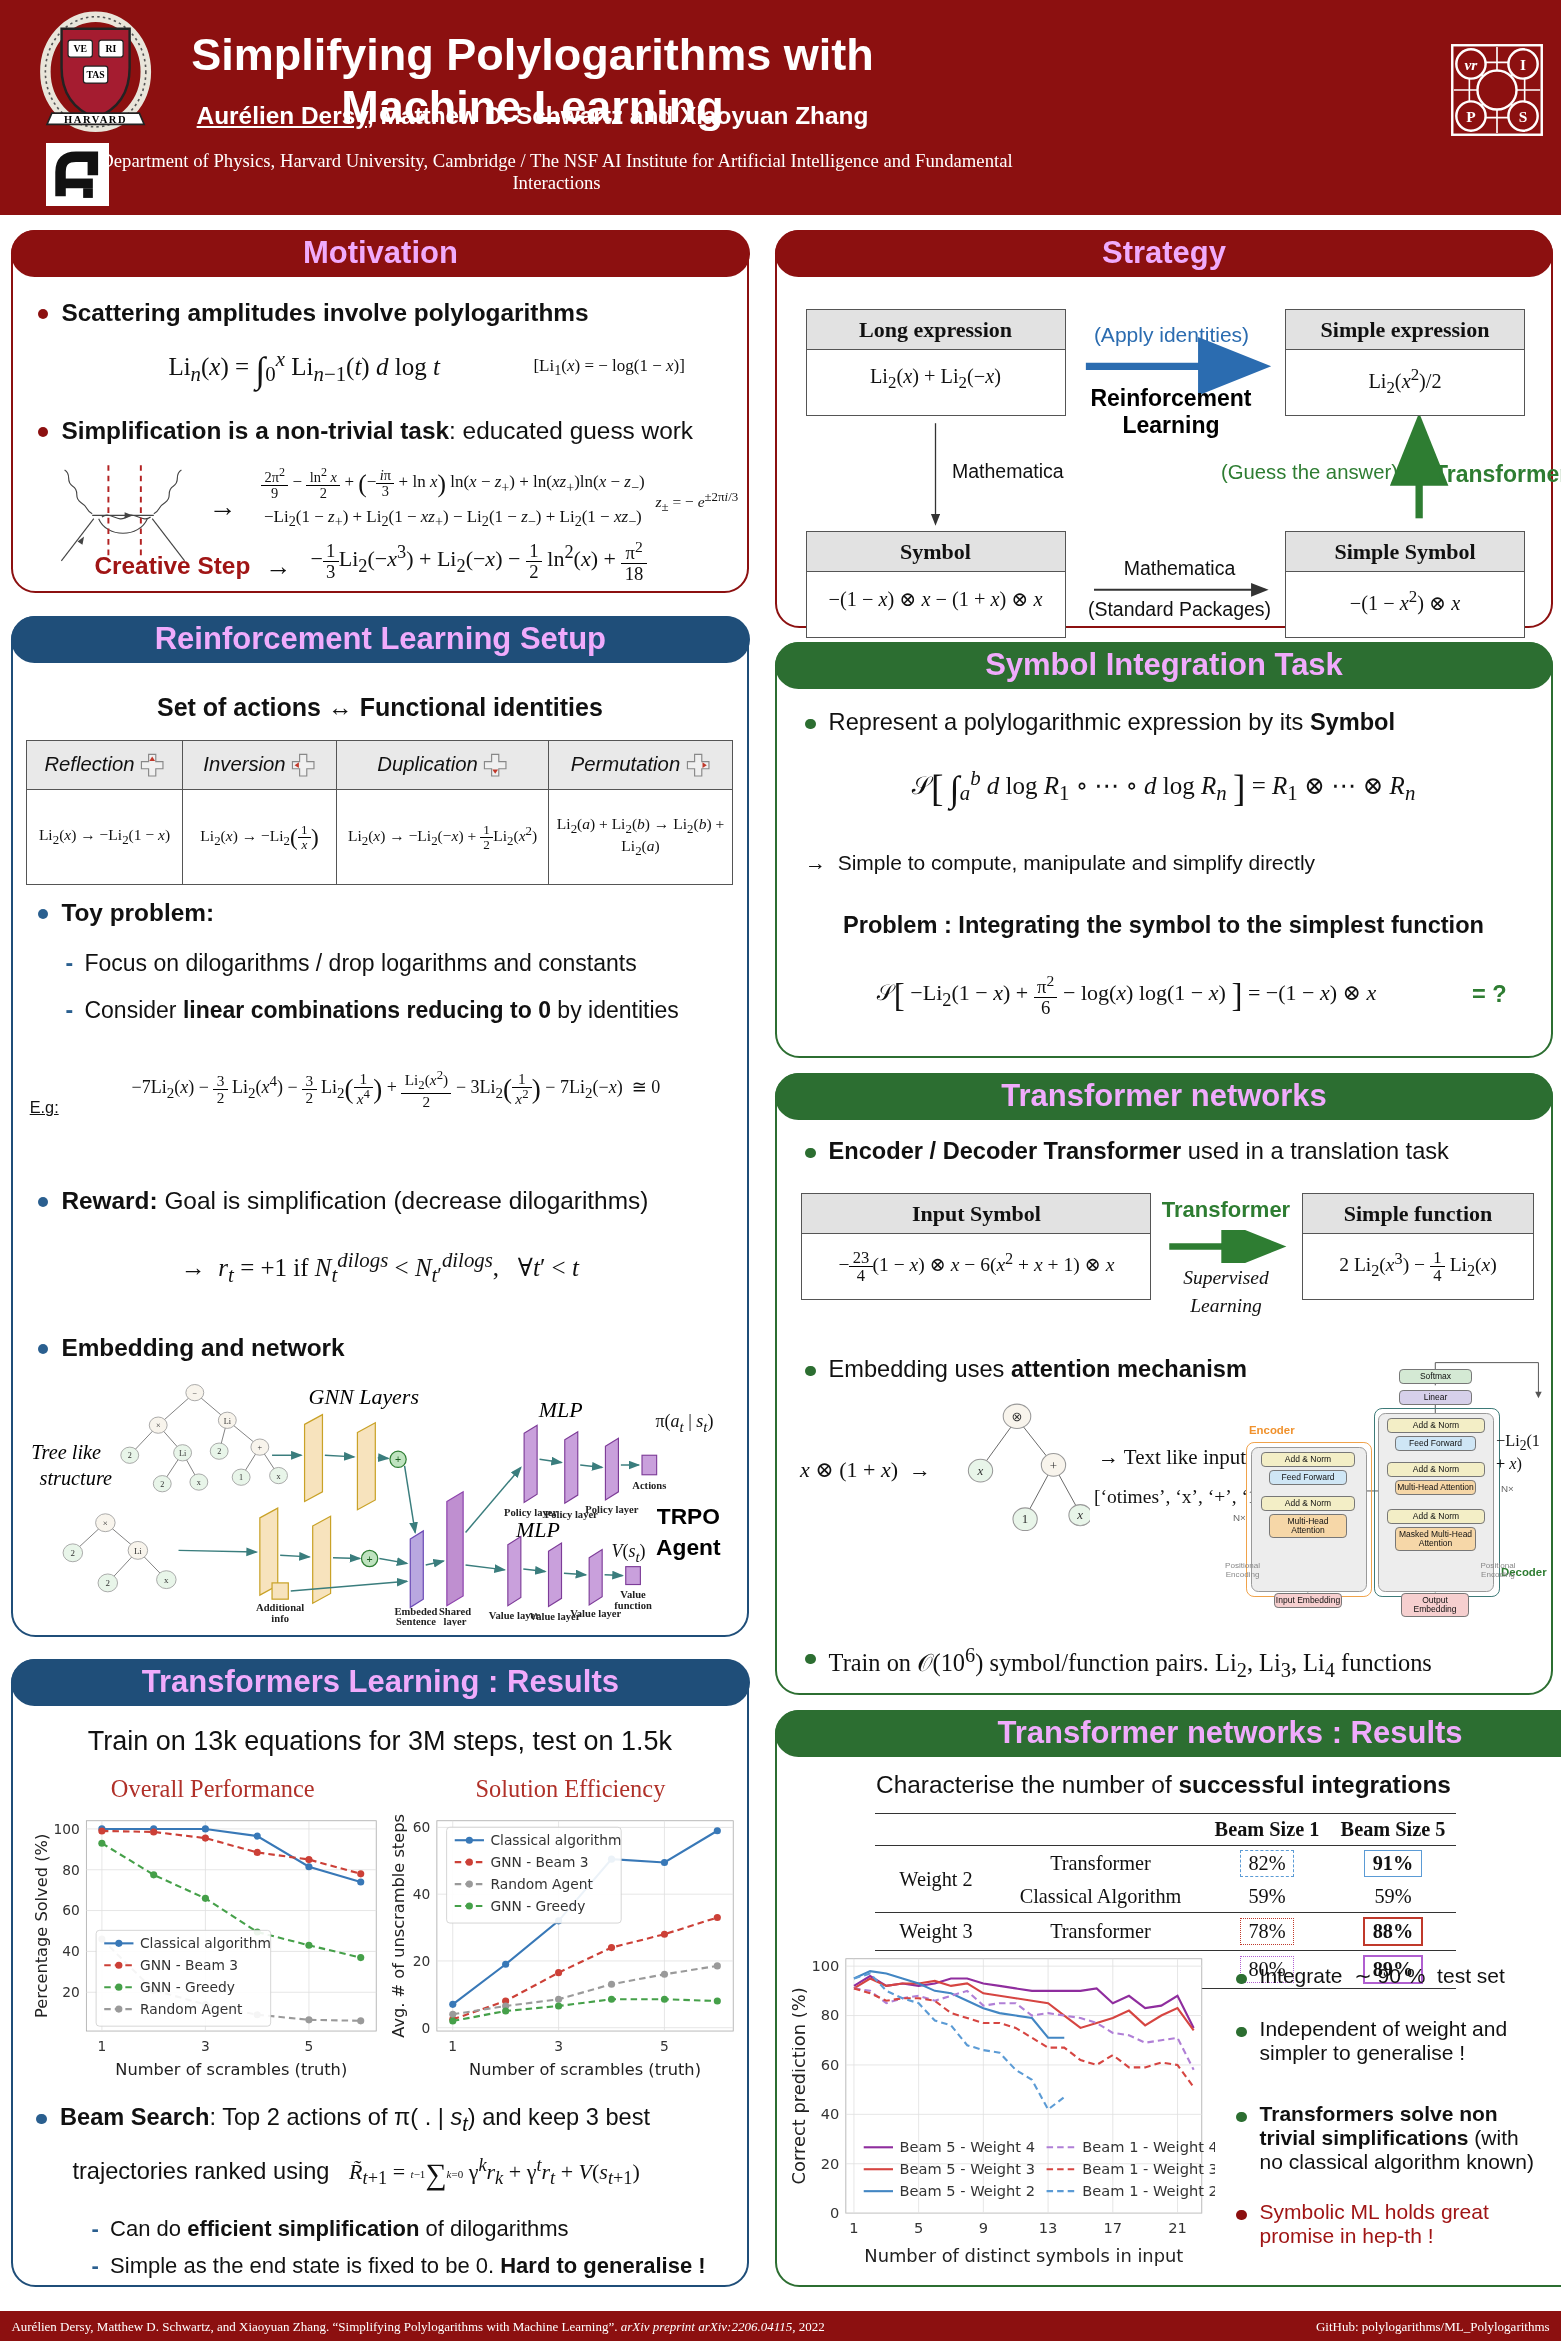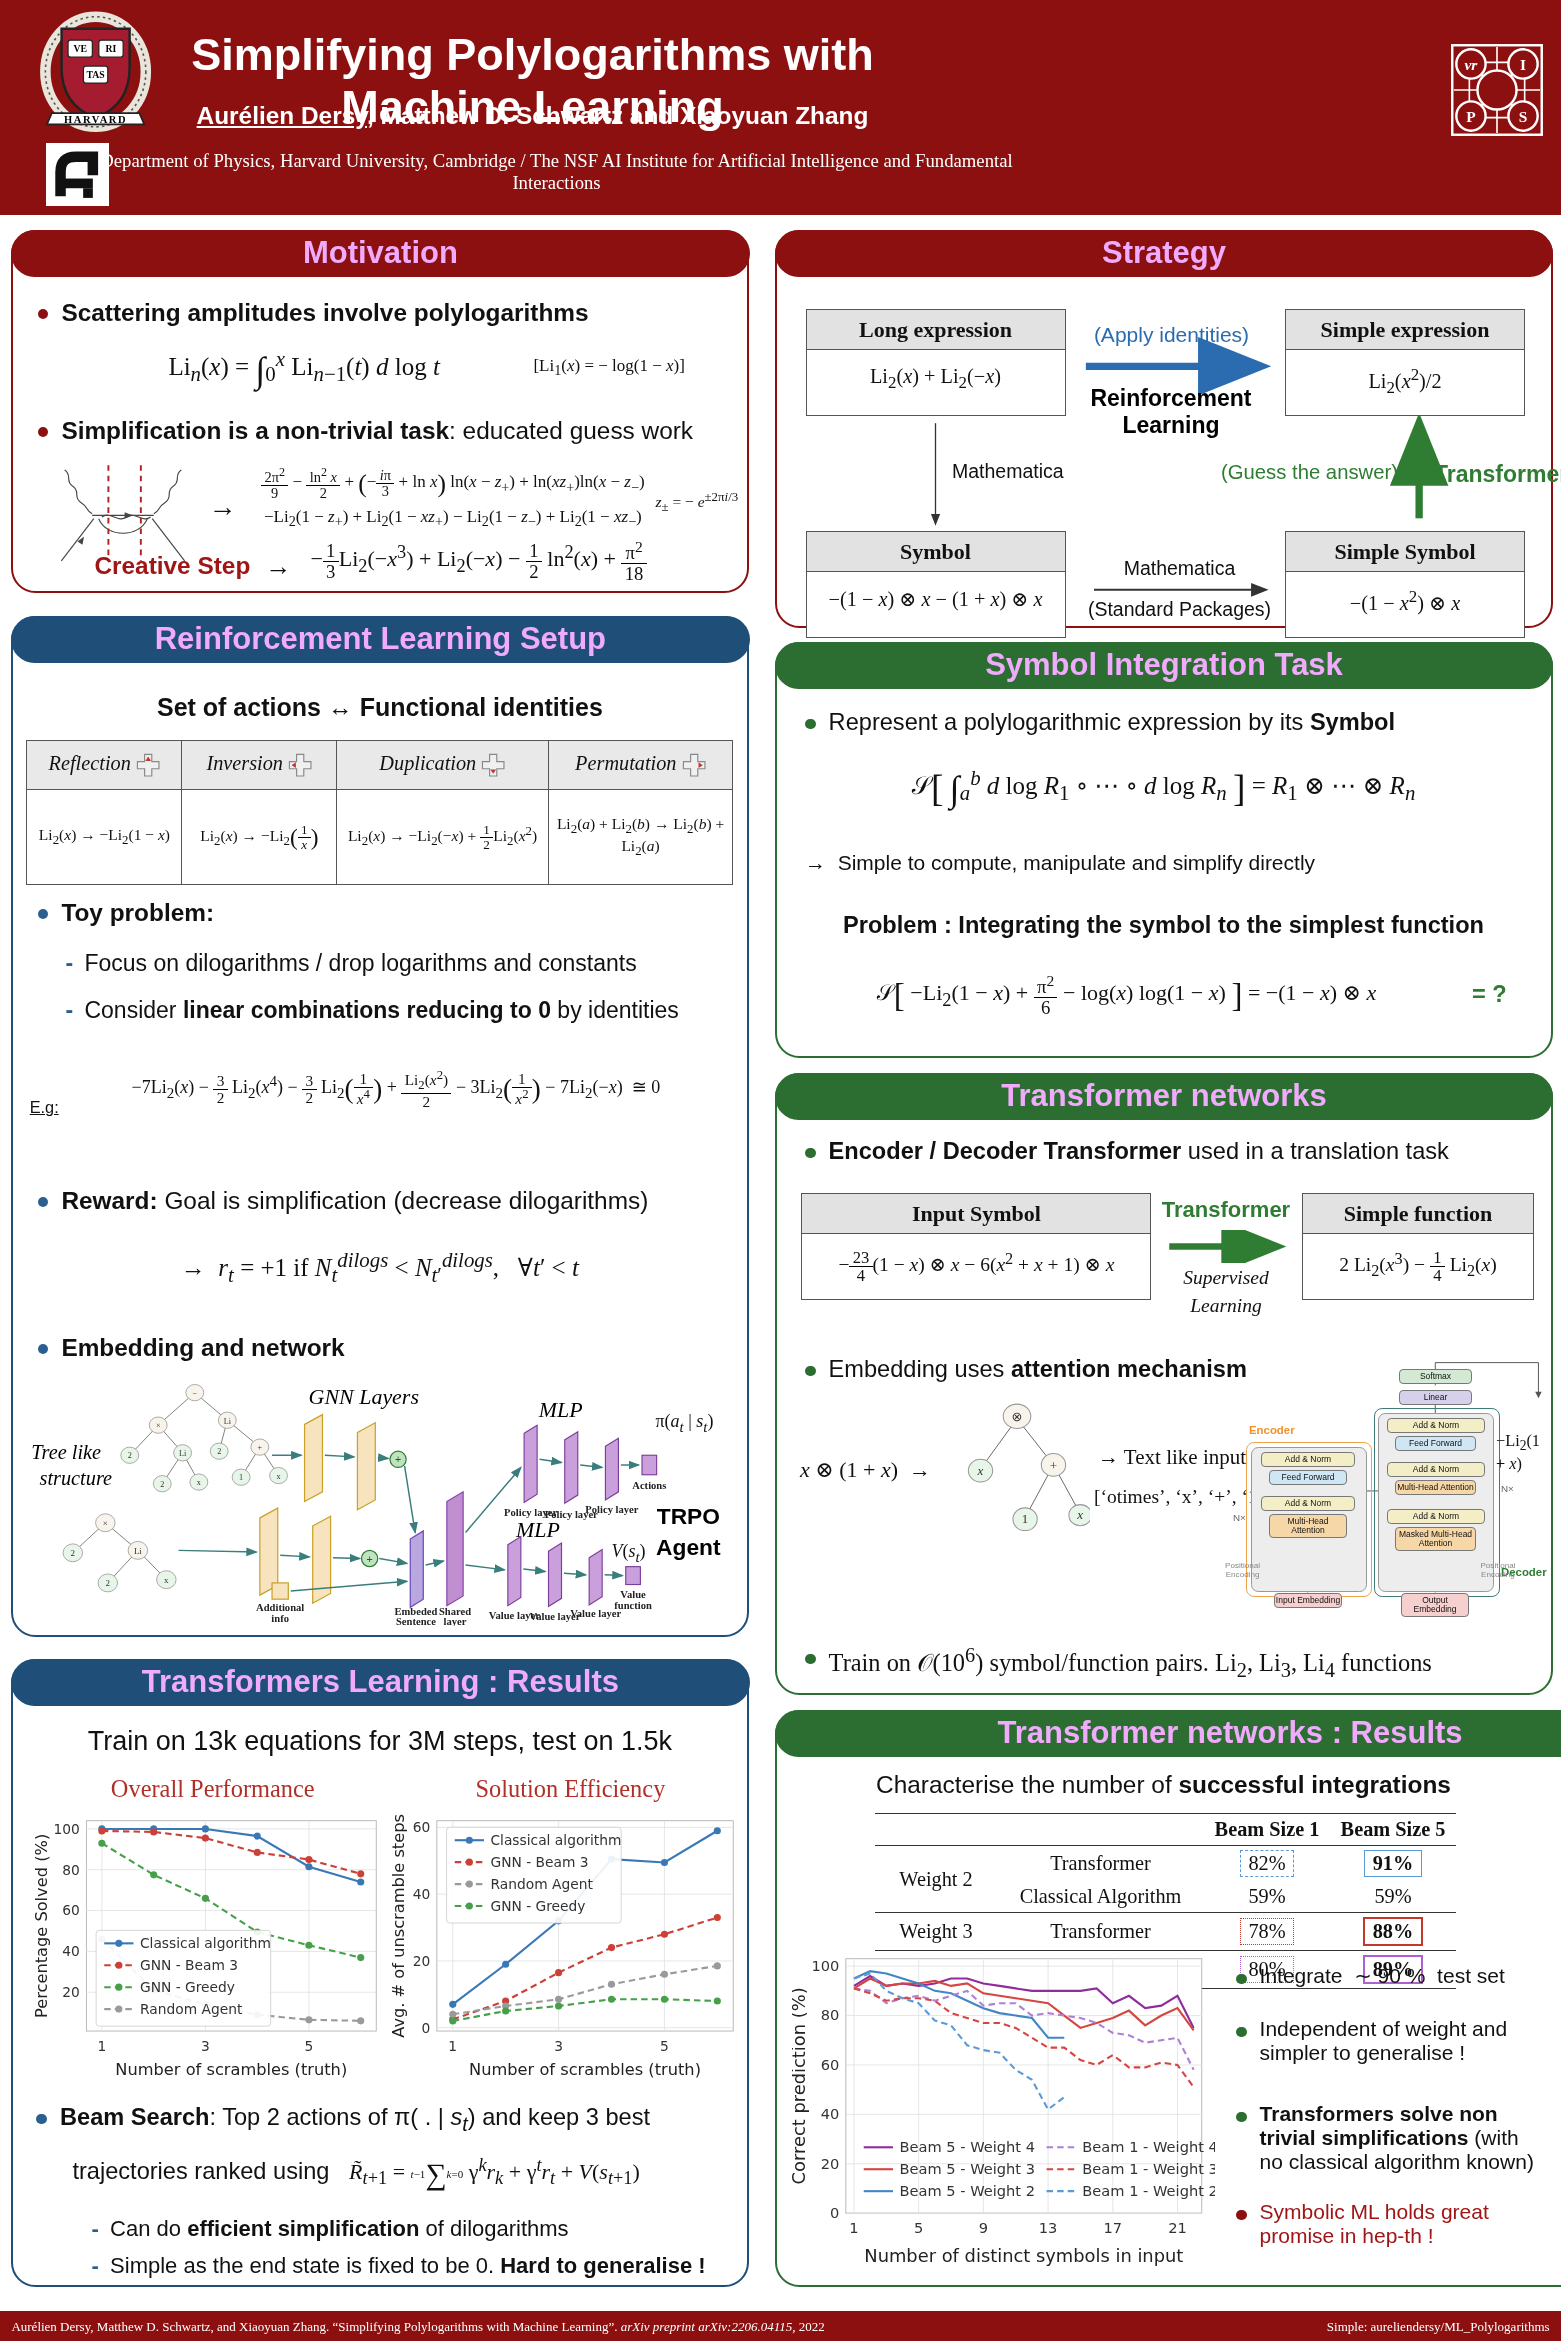--- a/index.html
+++ b/index.html
@@ -40,21 +40,21 @@
   .sbox .sb{text-align:center;font-size:20.3px;padding:14.6px 3.3px;min-height:36px;}
   
   .ab{position:absolute;border:1px solid #777;border-radius:4.1px;text-align:center;
       font-size:8.5px;line-height:1.1;padding:1.6px 0.8px;box-sizing:border-box;background:#fff;}
   .ab-an{background:#f3eec6}.ab-ff{background:#cfe6f5}.ab-mha{background:#f6d7a8}
   .ab-sm{background:#d4e9d4}.ab-ln{background:#d6d0ea}.ab-emb{background:#f6cfcf}
   .cont{position:absolute;background:#ededed;border:1px solid #999;border-radius:7.3px;}
   
   .acttab{position:absolute;border-collapse:collapse;}
   .acttab td{border:1.3px solid #555;text-align:center;vertical-align:middle;}
-  .acttab .hd{background:#e9e9e9;font-family:Liberation Serif, serif;font-style:italic;
+  .acttab .hd{background:#e9e9e9;font-family:Liberation Sans, sans-serif;font-style:italic;
               font-size:20.3px;height:46px;text-align:center;}
   .acttab .bd{height:94px;font-size:15.5px;padding:0 3.3px;}
   .restab{position:absolute;font-family:"Liberation Serif",serif;font-size:20.3px;}
   .restab .row{display:grid;grid-template-columns:122px 207px 126px 126px;align-items:center;}
   .restab .c{text-align:center;padding:4.1px 0;}
   .pct{display:inline-block;padding:0.8px 7.3px;}
   .bx-bd{border:1.6px dashed #5b9bd5}.bx-b{border:1.6px solid #5b9bd5;font-weight:bold}
   .bx-rd{border:1.6px dotted #c0392b}.bx-r{border:2px solid #c0392b;font-weight:bold}
   .bx-pd{border:1.6px dotted #b05fd0}.bx-p{border:2px solid #b05fd0;font-weight:bold}
   .hrule{height:0;border-top:1.6px solid #333;}
@@ -795,15 +795,15 @@
     <span><b>Transformers solve non trivial simplifications</b> (with no classical algorithm known)</span>
   </div>
   <div class="bullet" style="left:459px;top:488px;font-size:21px;width:301px;color:#a01515;">
     <span class="dot dot-red"></span>
     <span>Symbolic ML holds great promise in hep-th !</span>
   </div>
 </div>
 
 <div class="ftr">
   <span>Aurélien Dersy, Matthew D. Schwartz, and Xiaoyuan Zhang. “Simplifying Polylogarithms with Machine Learning”. <i>arXiv preprint arXiv:2206.04115</i>, 2022</span>
-  <span>Simple: aureliendersy/ML_Polylogarithms</span>
+  <span>GitHub: polylogarithms/ML_Polylogarithms</span>
 </div>
 
 
 </body></html>

